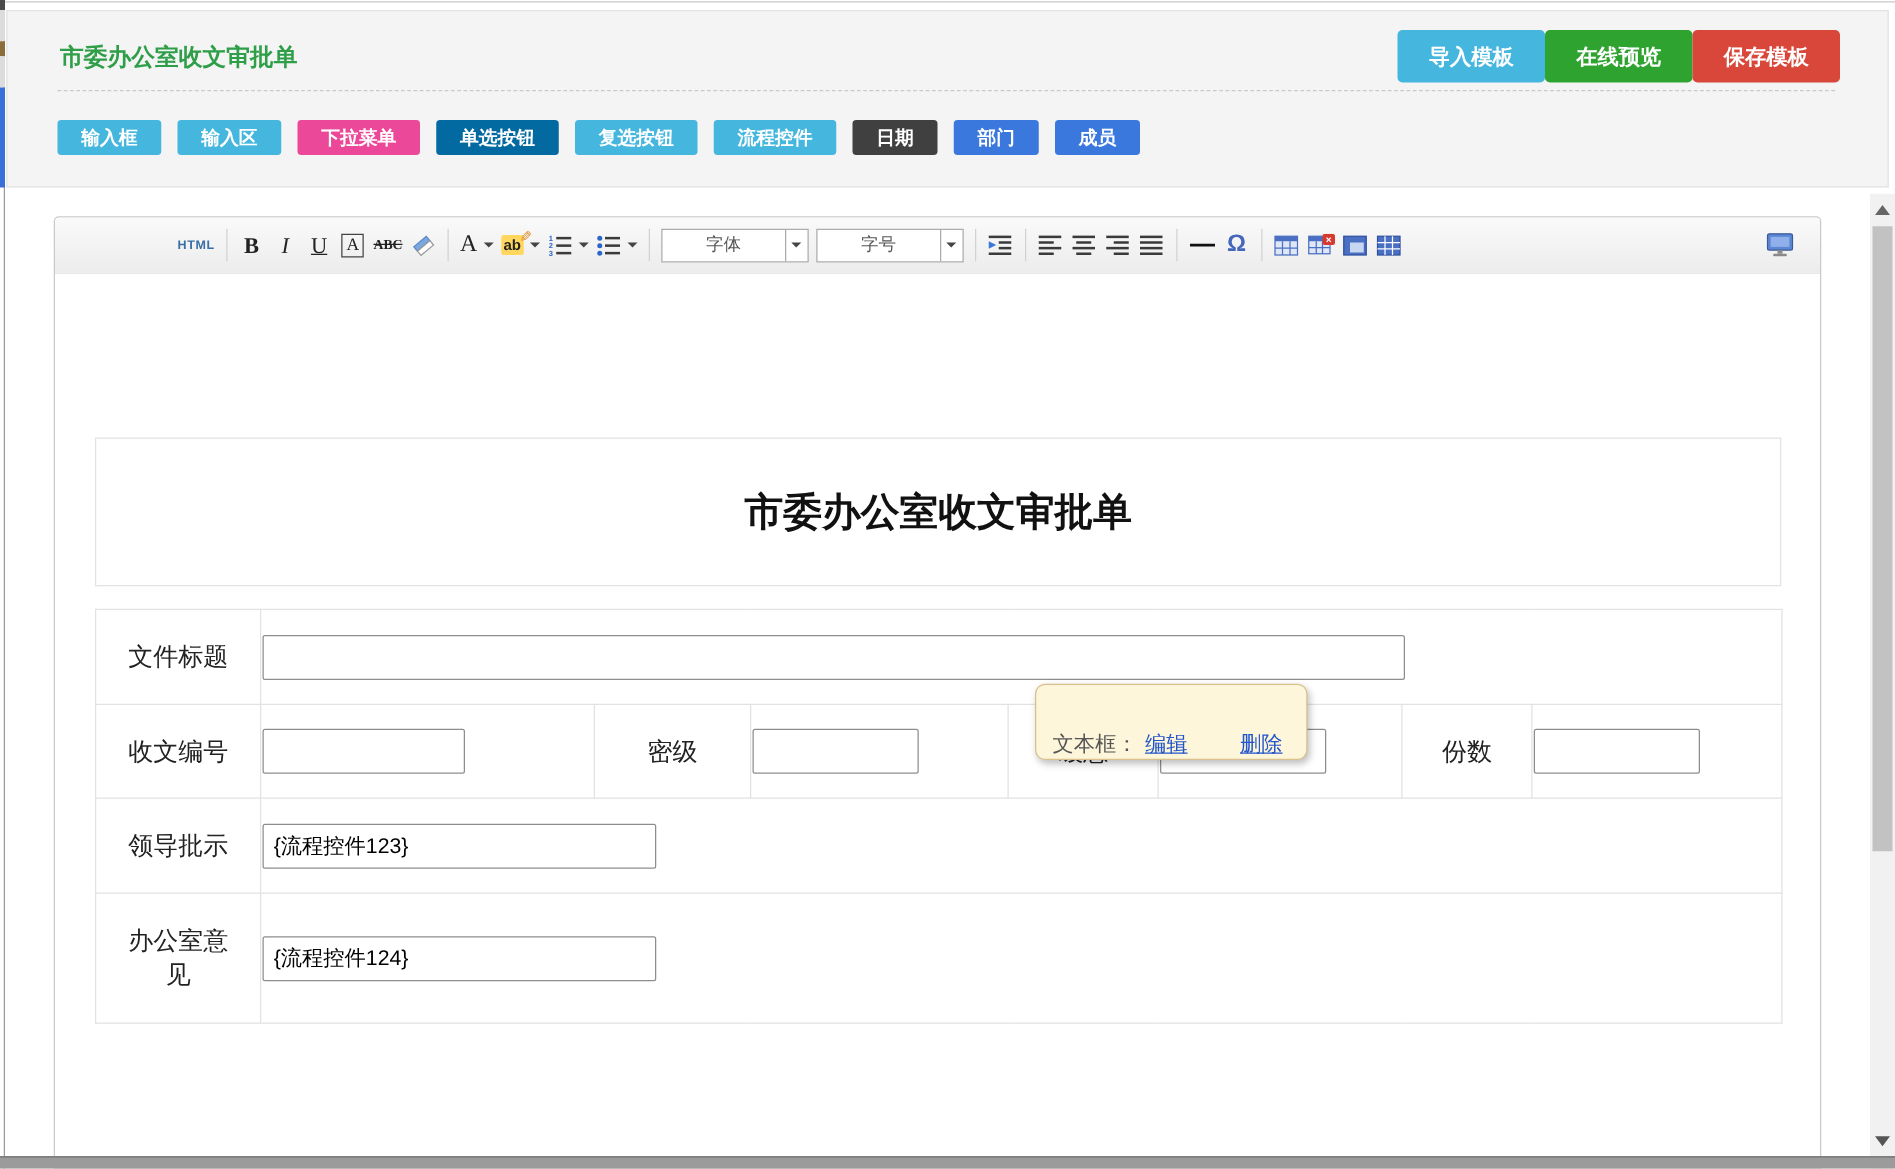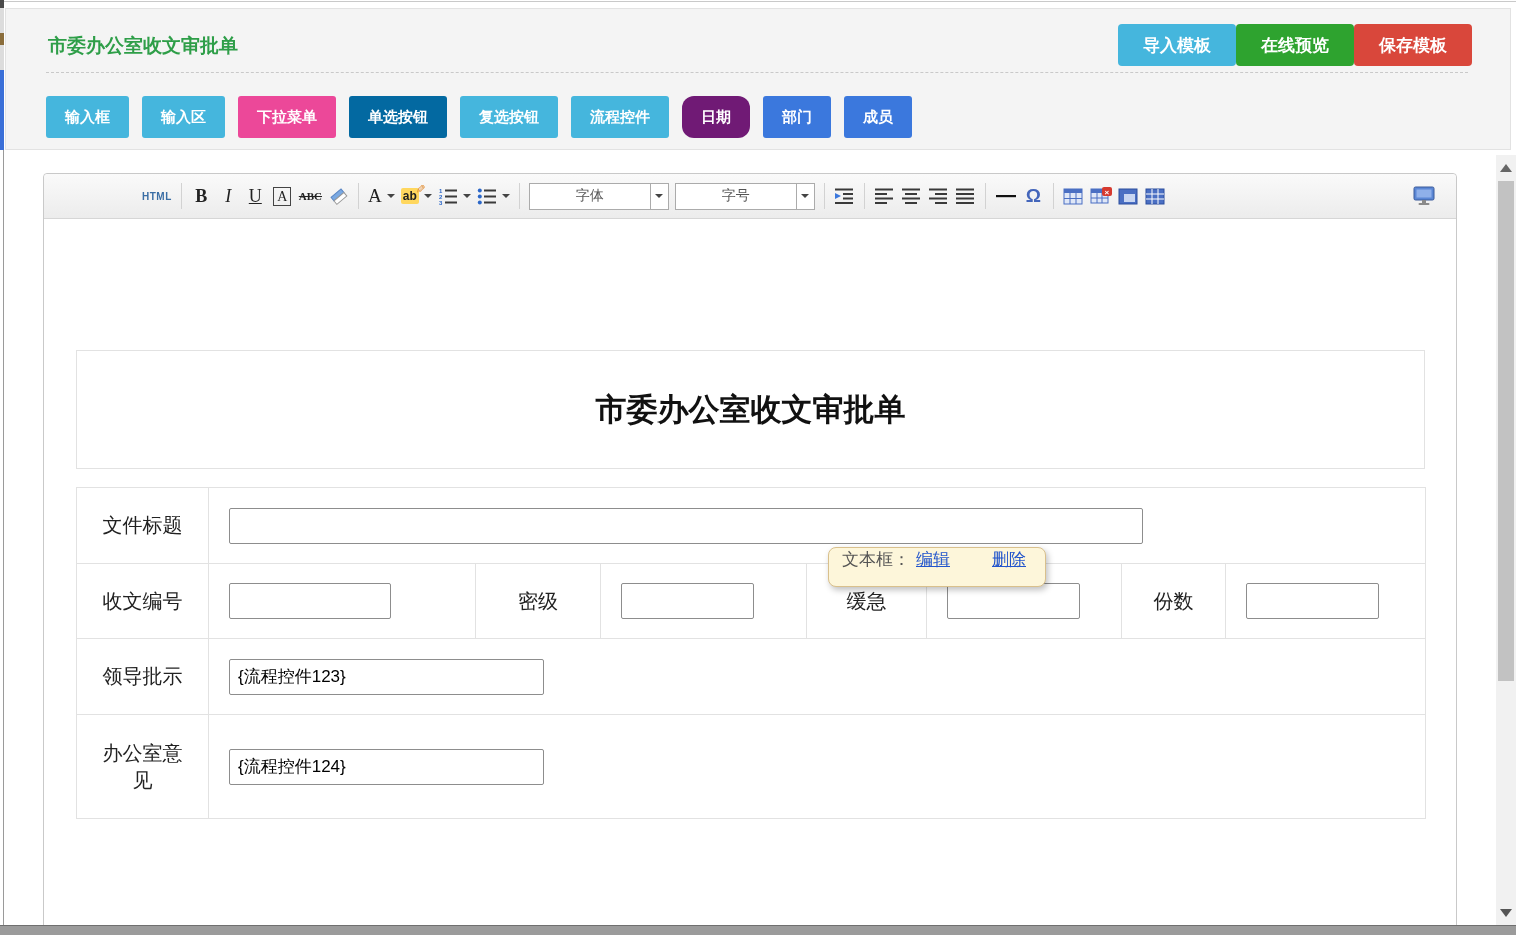--- a/index.html
+++ b/index.html
@@ -16,66 +16,66 @@
 
   
   #top-panel { position:absolute; left:5px; top:8px; width:1506px; height:142px;
     background:#f4f4f4; border:1px solid #e2e2e2; }
   .app-title { position:absolute; left:42px; top:24px; font-size:19px; font-weight:bold; color:#2e9e48; }
   .header-actions { position:absolute; right:38px; top:15px; display:flex; }
   .hbtn { height:42px; padding:0 25px; border:none; border-radius:4px; color:#fff;
     font-size:17px; font-weight:bold; font-family:inherit; cursor:pointer; }
   .dashed-divider { position:absolute; left:40px; right:42px; top:63px; border-top:1px dashed #c9c9c9; }
   .widget-row { position:absolute; left:40px; top:87px; display:flex; gap:13px; }
-  .wbtn { height:42px; padding:0 19px; border:none; border-radius:3px; color:#fff;
+  .wbtn { height:28px; padding:0 19px; border:none; border-radius:3px; color:#fff;
     font-size:15px; font-weight:bold; font-family:inherit; cursor:pointer; }
 
   
   #editor { position:absolute; left:43px; top:173px; width:1414px; height:762px;
     background:#fff; border:1px solid #c9c9c9; border-radius:4px 4px 0 0; }
   .ed-toolbar { height:45px; display:flex; align-items:center;
     background:linear-gradient(#fafafa,#ececec); border-bottom:1px solid #d6d6d6;
     border-radius:4px 4px 0 0; padding-left:95px; }
   .tbtn { min-width:27px; height:30px; display:inline-flex; align-items:center; justify-content:center;
     border-radius:3px; cursor:pointer; color:#222; font-size:16px; padding:0 3px; position:relative; }
   .sep { width:1px; height:26px; background:#d2d2d2; margin:0 6px; flex:none; }
   .html-btn { color:#3a6ea5; font-size:10px; font-weight:bold; letter-spacing:.5px; }
   .serif { font-family:"Liberation Serif","DejaVu Serif",serif; font-size:18px; }
   .b { font-weight:bold; } .i { font-style:italic; } .u { text-decoration:underline; }
   .boxed { border:1px solid #444; padding:0 3px; font-size:14px; line-height:17px; }
   .strike { text-decoration:line-through; font-size:11px; font-weight:bold; }
   .caret { width:0; height:0; border-left:4px solid transparent; border-right:4px solid transparent;
     border-top:4px solid #444; margin-left:5px; flex:none; }
-  .select { width:140px; height:27px; background:#fff; border:1px solid #ababab;
+  .select { width:118px; height:27px; background:#fff; border:1px solid #ababab;
     display:inline-flex; align-items:center; margin:0 3px; cursor:pointer; }
   .select .val { flex:1; text-align:center; color:#555; font-size:14px; }
   .select .dd { width:18px; height:100%; border-left:1px solid #ababab;
     display:flex; align-items:center; justify-content:center; }
   .select .dd .caret { margin-left:0; }
   .hl-ab { background:#ffd75e; font-size:12px; font-weight:bold; padding:1px 2px; border-radius:2px; position:relative; }
   .hl-pencil { position:absolute; right:-6px; top:-6px; color:#e08a2e; font-size:12px; transform:rotate(90deg); }
   .fullscreen-btn { margin-left:auto; margin-right:18px; }
 
   
   #doc-titlebox { position:absolute; left:32px; top:176px; width:1349px; height:119px;
     border:1px solid #e2e2e2; display:flex; align-items:center; justify-content:center; }
   #doc-title { font-size:31px; font-weight:bold; color:#111; }
   #form-table { position:absolute; left:32px; top:313px; width:1349px;
     border-collapse:collapse; table-layout:fixed; }
   #form-table td { border:1px solid #e2e2e2; vertical-align:middle; }
   #form-table td.lbl { text-align:center; font-size:20px; color:#222; }
-  #form-table td.inp { padding-left:20px; }
+  #form-table td.inp { padding-left:1px; }
   .txt { height:36px; border:1px solid #8d8d8d; border-radius:2px; background:#fff;
     font-size:17px; padding:0 8px; font-family:inherit; color:#000; }
   .wrap-label { display:inline-block; width:84px; line-height:27px; }
 
   
-  #tooltip { position:absolute; left:828px; top:547px; width:218px; height:40px;
+  #tooltip { position:absolute; left:828px; top:547px; width:218px; height:61px;
     background:#fdf6da; border:1px solid #d9c08c; border-radius:8px;
-    box-shadow:2px 3px 6px rgba(0,0,0,.25); display:flex; align-items:flex-start;
+    box-shadow:2px 3px 6px rgba(0,0,0,.25); display:flex; align-items:flex-end;
     padding:0 13px; font-size:17px; color:#555; z-index:20; }
   #tooltip a { color:#2255cc; text-decoration:underline; cursor:pointer; }
   #tooltip .edit { margin-left:6px; }
   #tooltip .del { margin-left:42px; }
 
   
   #scrollbar { position:absolute; right:0; top:155px; width:20px; height:780px; background:#f1f1f1; z-index:30; }
   .sb-arrow { position:absolute; left:4px; width:0; height:0;
     border-left:6px solid transparent; border-right:6px solid transparent; }
   .sb-up { top:9px; border-bottom:8px solid #666; }
@@ -105,21 +105,21 @@
       <button class="hbtn" style="background: rgb(217, 71, 59);">保存模板</button>
     </div>
   <div class="dashed-divider"></div>
   <div class="widget-row">
       <button class="wbtn" style="background: rgb(69, 182, 221);">输入框</button>
       <button class="wbtn" style="background: rgb(69, 182, 221);">输入区</button>
       <button class="wbtn" style="background: #ec4899;">下拉菜单</button>
       <button class="wbtn" style="background: #0369a1;">单选按钮</button>
       <button class="wbtn" style="background: rgb(69, 182, 221);">复选按钮</button>
       <button class="wbtn" style="background: rgb(69, 182, 221);">流程控件</button>
-      <button class="wbtn" style="background: #701a75; border-radius: 12px;">日期</button>
+      <button class="wbtn" style="background: #404040;">日期</button>
       <button class="wbtn" style="background: rgb(59, 120, 221);">部门</button>
       <button class="wbtn" style="background: rgb(59, 120, 221);">成员</button>
     </div>
 </div>
 
 <div id="editor">
   <div class="ed-toolbar">
     <span class="tbtn html-btn">HTML</span>
     <span class="sep"></span>
 

